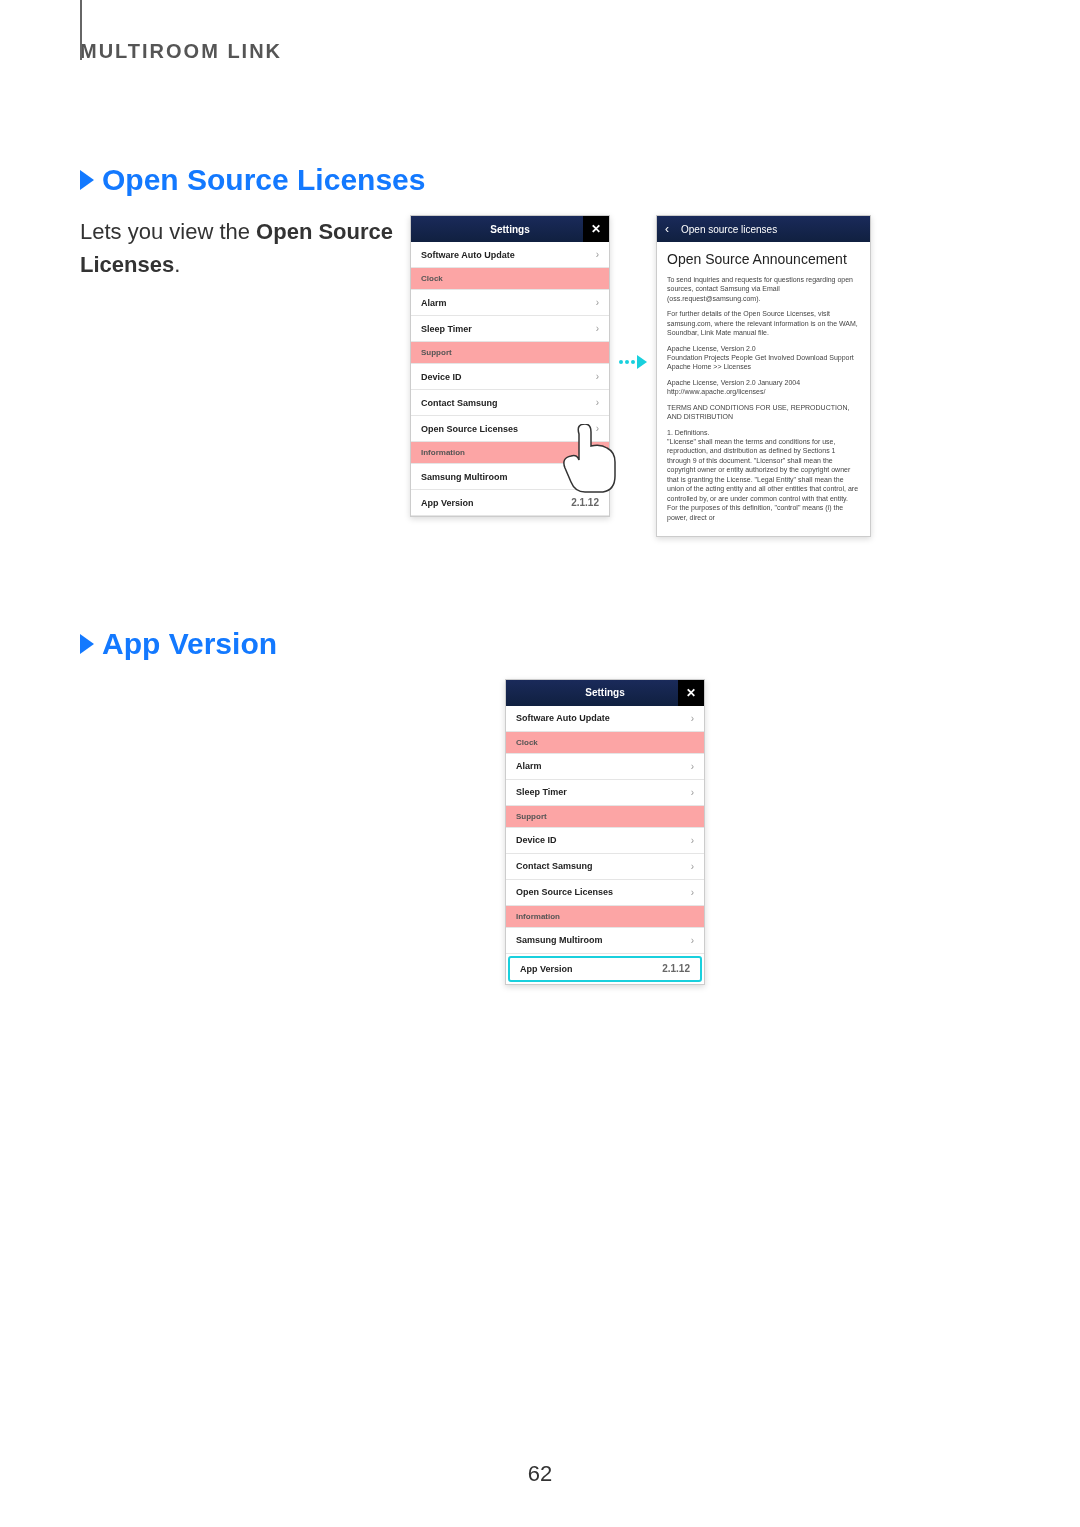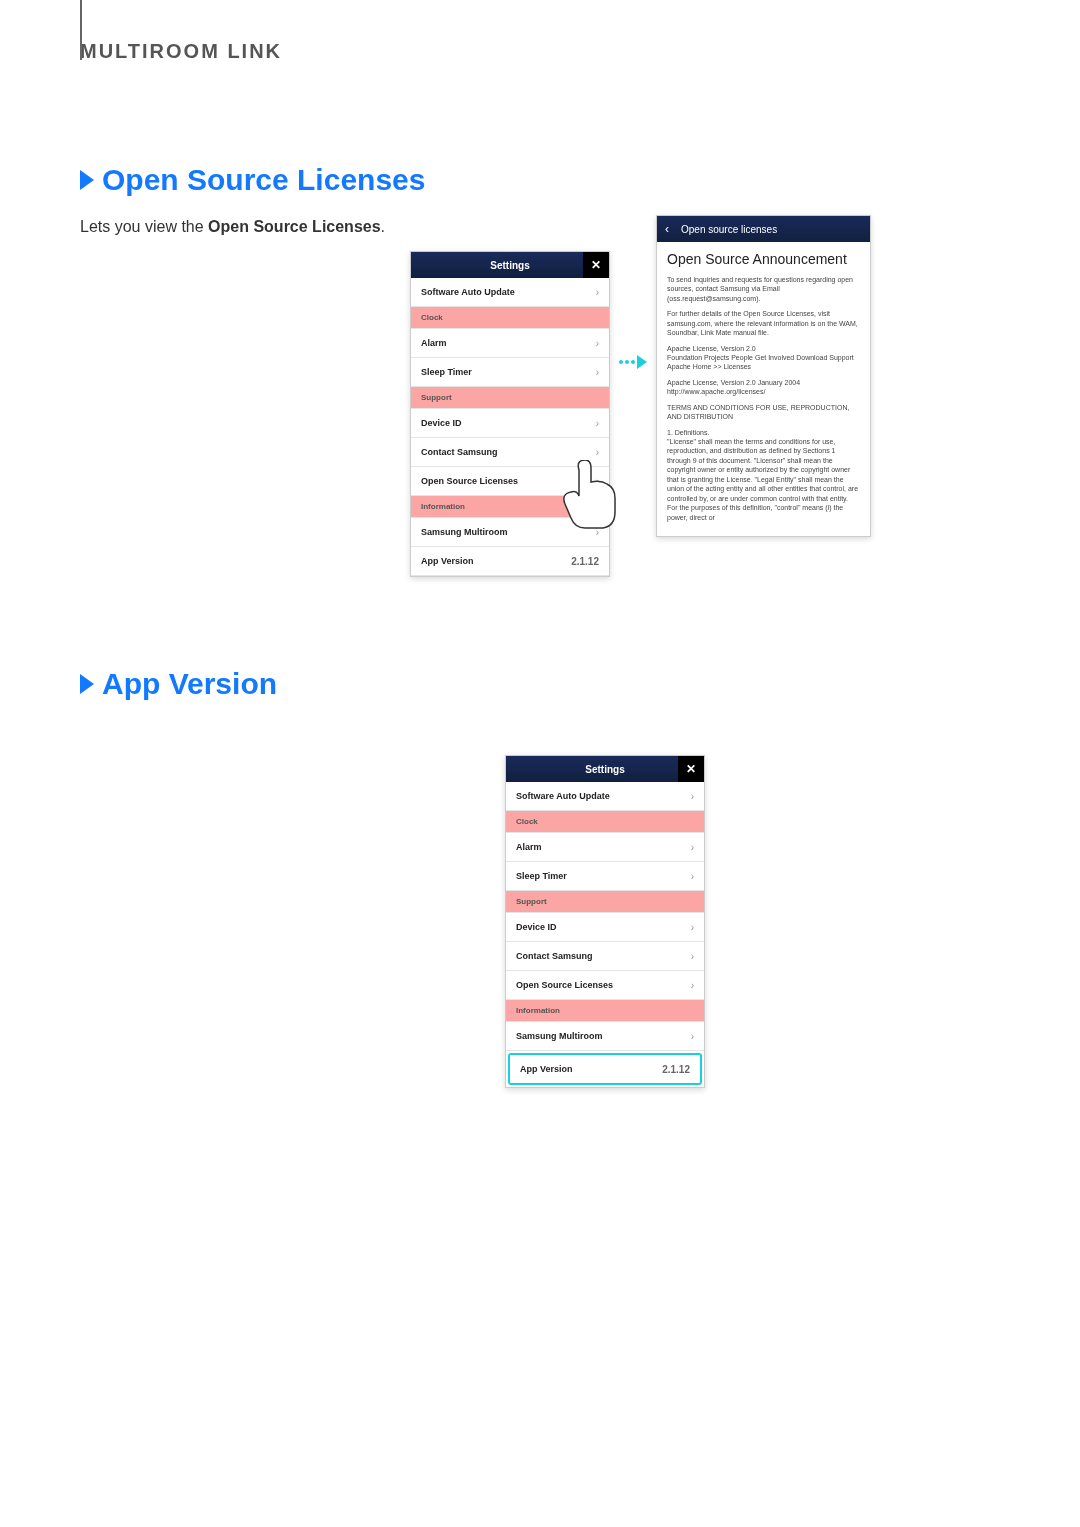--- a/index.html
+++ b/index.html
@@ -6,29 +6,29 @@
   html, body { width: 1080px; height: 1527px; background: #fff; font-family: Arial, Helvetica, sans-serif; color: #333; }
   .page { position: relative; width: 1080px; height: 1527px; padding: 28px 90px 0 80px; }
   .header-rule { position: absolute; left: 80px; top: 0; width: 2px; height: 60px; background: #666; }
   .header { font-size: 20px; letter-spacing: 2px; color: #555; font-weight: 700; margin-top: 12px; }
   .section { margin-top: 100px; }
   .section-2 { margin-top: 90px; }
   .sect-title-wrap { display: flex; align-items: center; gap: 8px; }
   .sect-title-arrow { width: 0; height: 0; border-top: 10px solid transparent; border-bottom: 10px solid transparent; border-left: 14px solid #1379ff; }
   .sect-title { font-size: 30px; font-weight: 700; color: #1379ff; }
   .sect-body { display: flex; align-items: flex-start; gap: 10px; margin-top: 18px; }
-  .sect-text { font-size: 16px; line-height: 1.5; color: #333; flex: 0 0 320px; }
+  .sect-text { font-size: 22px; line-height: 1.5; color: #333; flex: 0 0 320px; }
   .sect-text b { font-weight: 700; }
   .screens { flex: 1; display: flex; align-items: flex-start; gap: 8px; position: relative; }
-  .phone { width: 200px; border: 1px solid #ccc; box-shadow: 0 2px 6px rgba(0,0,0,.15); font-size: 10px; background: #fff; position: relative; margin-top: 36px; }
+  .phone { width: 200px; border: 1px solid #ccc; box-shadow: 0 2px 6px rgba(0,0,0,.15); font-size: 10px; background: #fff; position: relative; }
   .phone-header { background: linear-gradient(#1a2a5a,#102040); color:#fff; display:flex; align-items:center; justify-content:center; height: 26px; position: relative; font-size: 10px; font-weight: 700; }
   .phone-header.left { justify-content: flex-start; padding-left: 24px; font-weight: 400; }
   .ph-close { position:absolute; right:0; top:0; width:26px; height:26px; background:#000; color:#fff; display:flex; align-items:center; justify-content:center; font-size:12px; }
   .ph-back { position:absolute; left:0; top:0; width:20px; height:26px; display:flex; align-items:center; justify-content:center; color:#fff; font-size:12px; }
-  .row { display:flex; align-items:center; justify-content:space-between; padding: 14px 10px; height: 26px; border-bottom: 1px solid #e5e5e5; font-weight:700; color:#222; font-size: 9px; }
+  .row { display:flex; align-items:center; justify-content:space-between; padding: 0 10px; height: 26px; border-bottom: 1px solid #e5e5e5; font-weight:700; color:#222; font-size: 9px; }
   .row .chev { color:#999; font-weight:400; font-size:10px; }
   .row .val { color:#666; font-weight:700; font-size:10px; }
   .grp { padding: 6px 10px; font-size: 8px; color:#555; background:#fca5a5; border-bottom:1px solid #e5e5e5; font-weight:700; }
   .row.highlight { border: 2px solid #19d0dd; border-radius: 3px; margin: 2px; }
   .doc { width: 215px; border: 1px solid #ccc; box-shadow: 0 2px 6px rgba(0,0,0,.15); font-size: 7px; background:#fff; }
   .doc-body { padding: 8px 10px; color:#444; line-height: 1.35; font-size: 7px; }
   .doc-body p { margin-bottom: 6px; }
   .doc-title { font-size: 14px; color:#222; margin-bottom: 6px; }
   .transition { display:flex; align-items:center; justify-content:center; width: 30px; margin-top: 140px; }
   .dots { display:flex; gap:2px; align-items:center; }
@@ -180,13 +180,14 @@
             </div>
           <div class="row highlight">
               <span>App Version</span>
               <span class="val">2.1.12</span>
             </div>
         </div>
       </div>
     </div>
   </div>
 
+  <div class="page-num">62</div>
 </div>
 
 </body></html>

